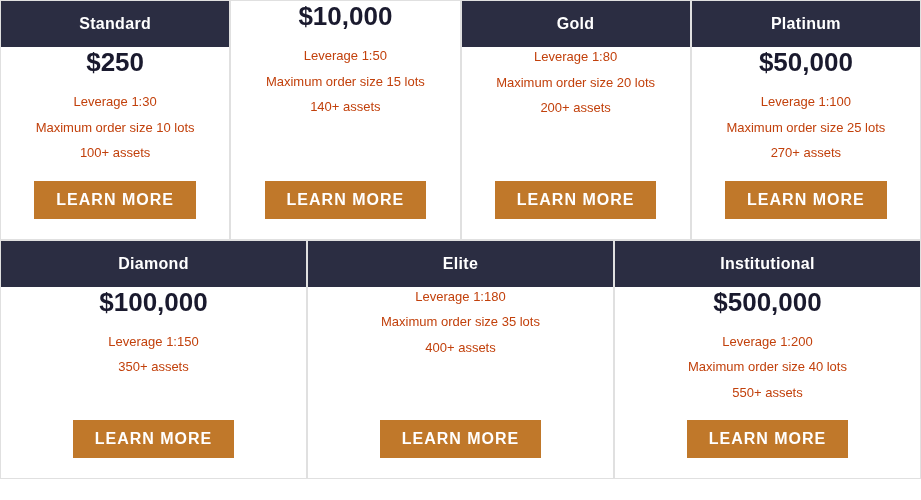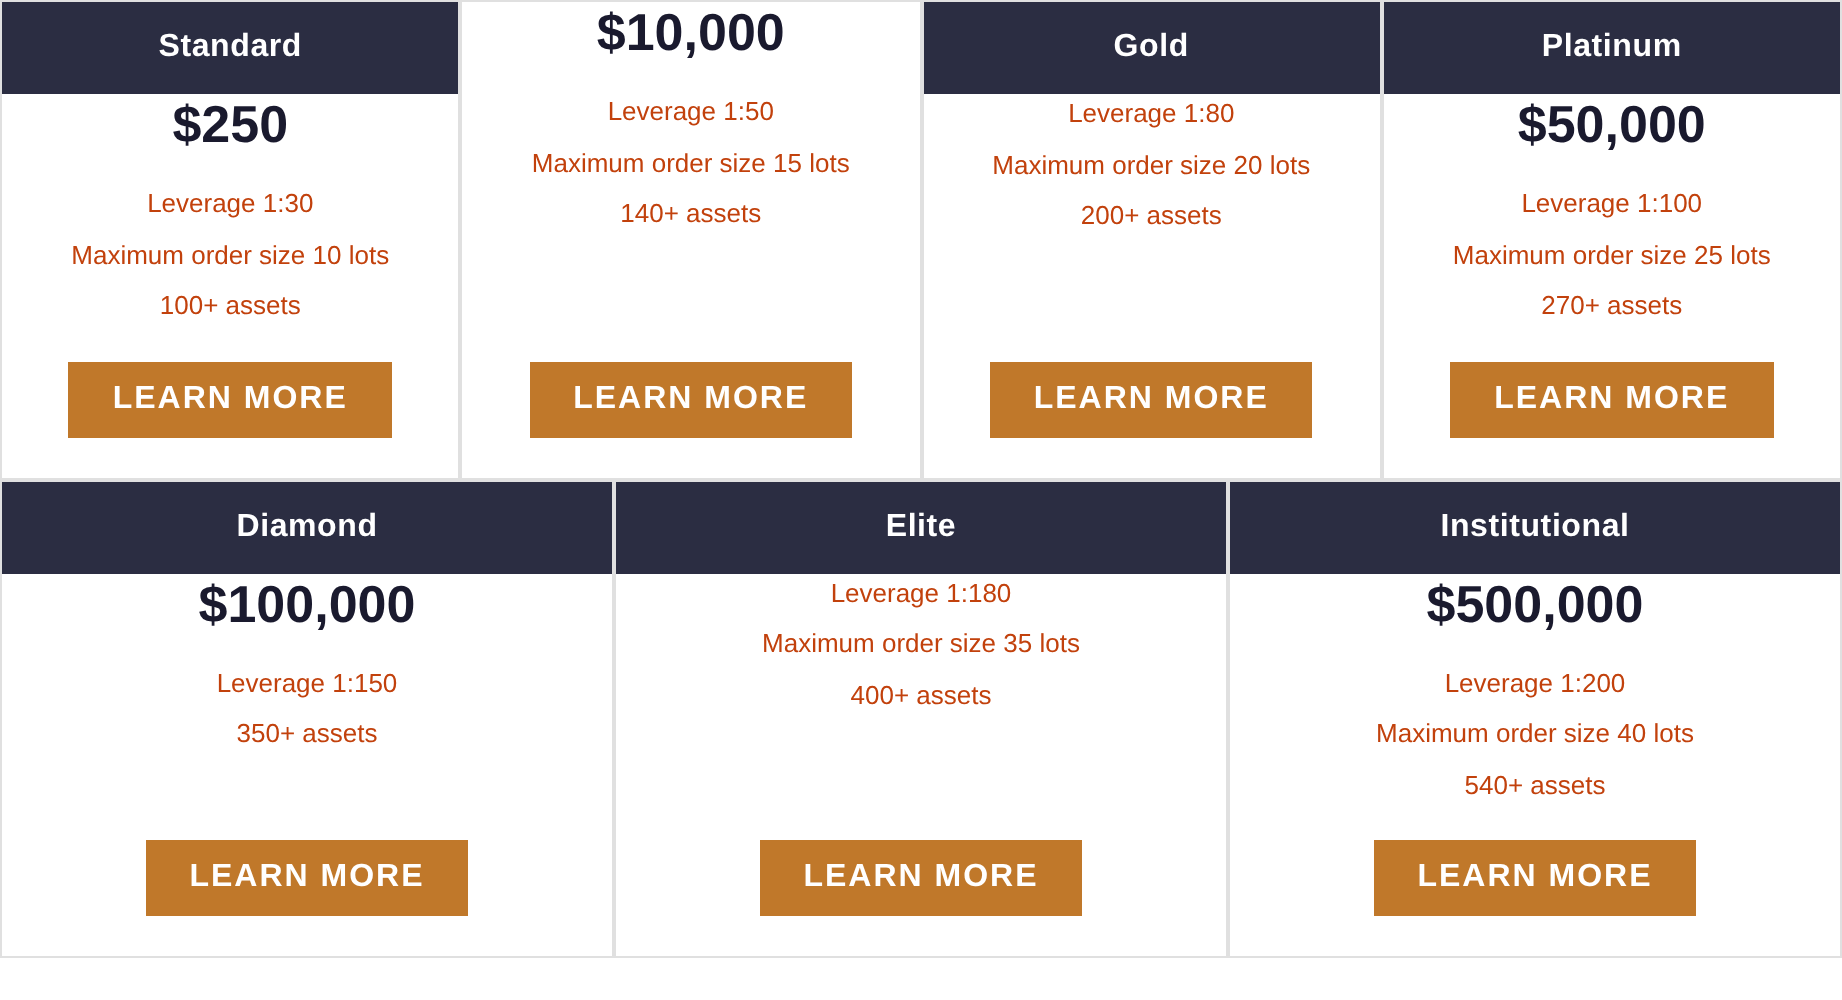--- a/index.html
+++ b/index.html
@@ -128,18 +128,18 @@
         <div class="card-detail">Leverage 1:180</div>
         <div class="card-detail">Maximum order size 35 lots</div>
         <div class="card-detail">400+ assets</div>
         <button class="learn-btn">LEARN MORE</button>
       </div>
       <div class="card">
         <div class="card-header">Institutional</div>
         <div class="card-amount">$500,000</div>
         <div class="card-detail">Leverage 1:200</div>
         <div class="card-detail">Maximum order size 40 lots</div>
-        <div class="card-detail">540+ assets</div>
+        <div class="card-detail">550+ assets</div>
         <button class="learn-btn">LEARN MORE</button>
       </div>
     </div>
 
 </div>
 
 </body></html>

